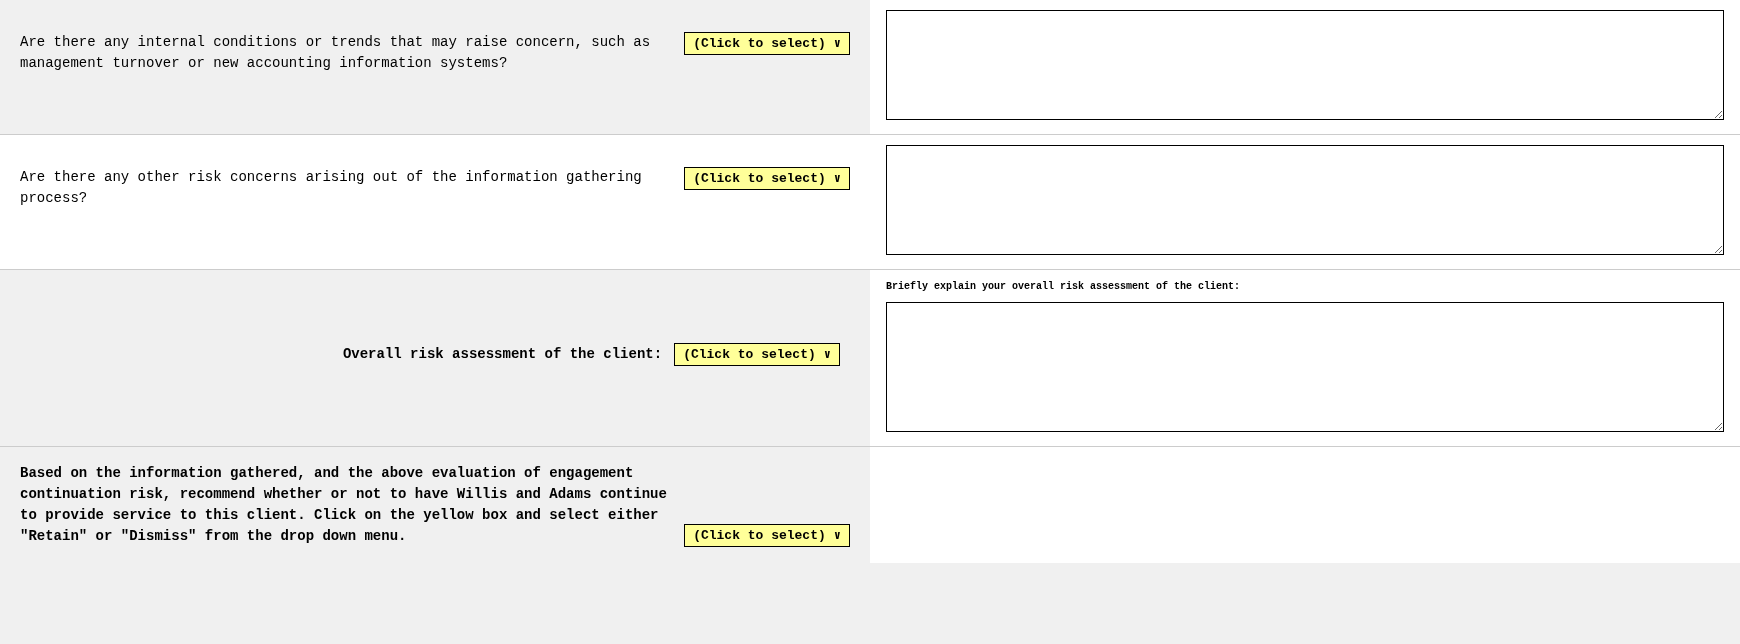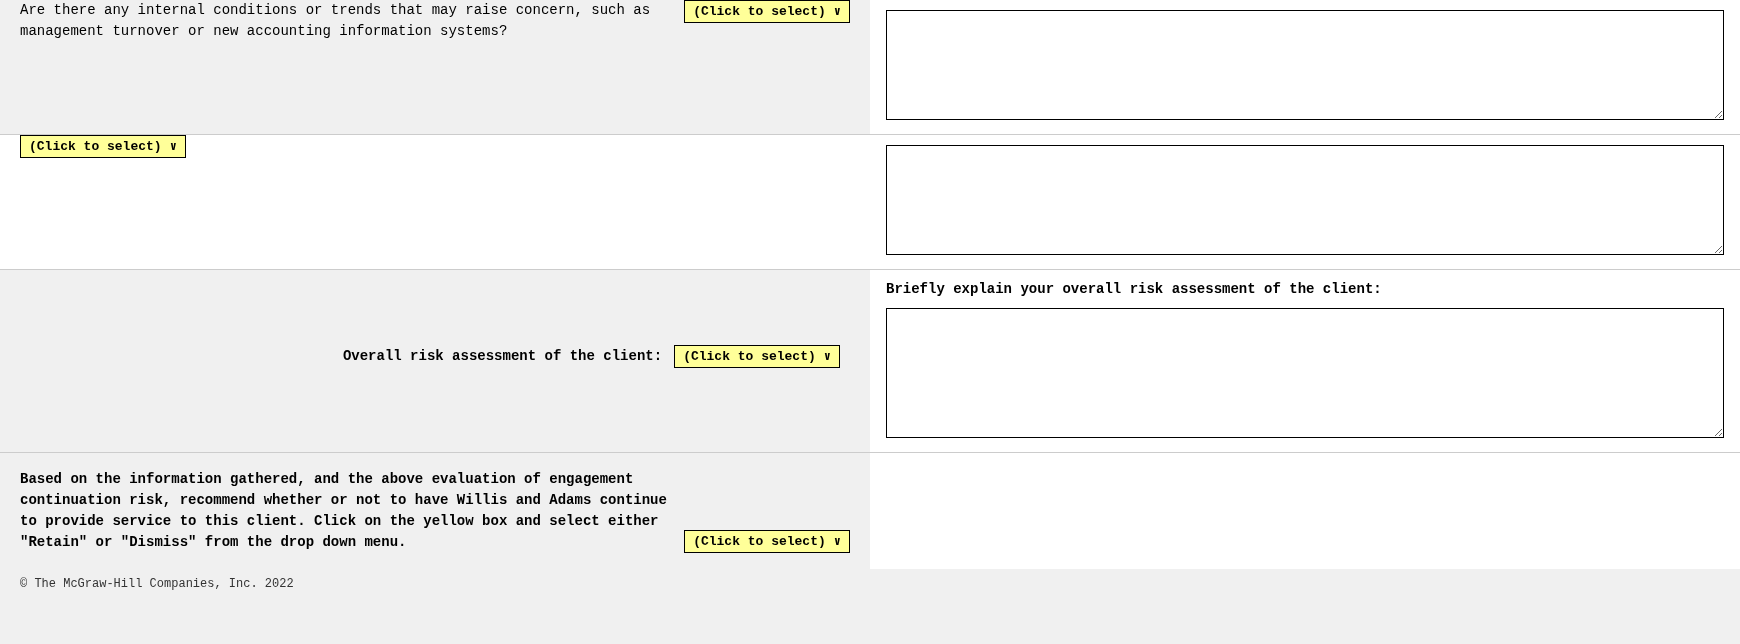--- a/index.html
+++ b/index.html
@@ -56,21 +56,21 @@
       flex-direction: row;
       border-bottom: 1px solid #ccc;
       min-height: 130px;
     }
 
     .row-section .left-area {
       width: 870px;
       display: flex;
       flex-direction: row;
       align-items: flex-start;
-      padding: 0 20px;
+      padding: 32px 20px;
       gap: 12px;
       background-color: #f0f0f0;
     }
 
     .row-section .right-area {
       width: 870px;
       padding: 10px 16px;
       background-color: #ffffff;
     }
 
@@ -99,21 +99,21 @@
     }
 
     .overall-right {
       width: 870px;
       background-color: #ffffff;
       padding: 10px 16px;
     }
 
     .overall-right .brief-label {
       font-family: 'Courier New', Courier, monospace;
-      font-size: 14px;
+      font-size: 10px;
       font-weight: bold;
       margin-bottom: 8px;
       line-height: 1.4;
     }
 
     
     .recommendation-row {
       display: flex;
       flex-direction: row;
       background-color: #f0f0f0;
@@ -176,20 +176,23 @@
         </div>
       </div>
     </div>
     <div class="right-area">
       <textarea class="textarea-small" style="height: 110px;"></textarea>
     </div>
   </div>
 
   <div class="row-section">
     <div class="left-area" style="background-color:#ffffff;">
+      <div class="question-part">
+        <span class="question-text">Are there any other risk concerns arising out of the information gathering process?</span>
+      </div>
       <div style="flex-shrink:0;">
         <div class="select-dropdown">
           <span>(Click to select)</span>
           <span class="chevron">∨</span>
         </div>
       </div>
     </div>
     <div class="right-area">
       <textarea class="textarea-small" style="height: 110px;"></textarea>
     </div>
@@ -219,17 +222,14 @@
       <div style="flex-shrink:0;">
         <div class="select-dropdown">
           <span>(Click to select)</span>
           <span class="chevron">∨</span>
         </div>
       </div>
     </div>
     <div style="width:870px; background-color:#ffffff;"></div>
   </div>
 
-  <div class="footer">
-    <span>© The McGraw-Hill Companies, Inc. 2022</span>
-  </div>
 
 </div>
 
 </body></html>

